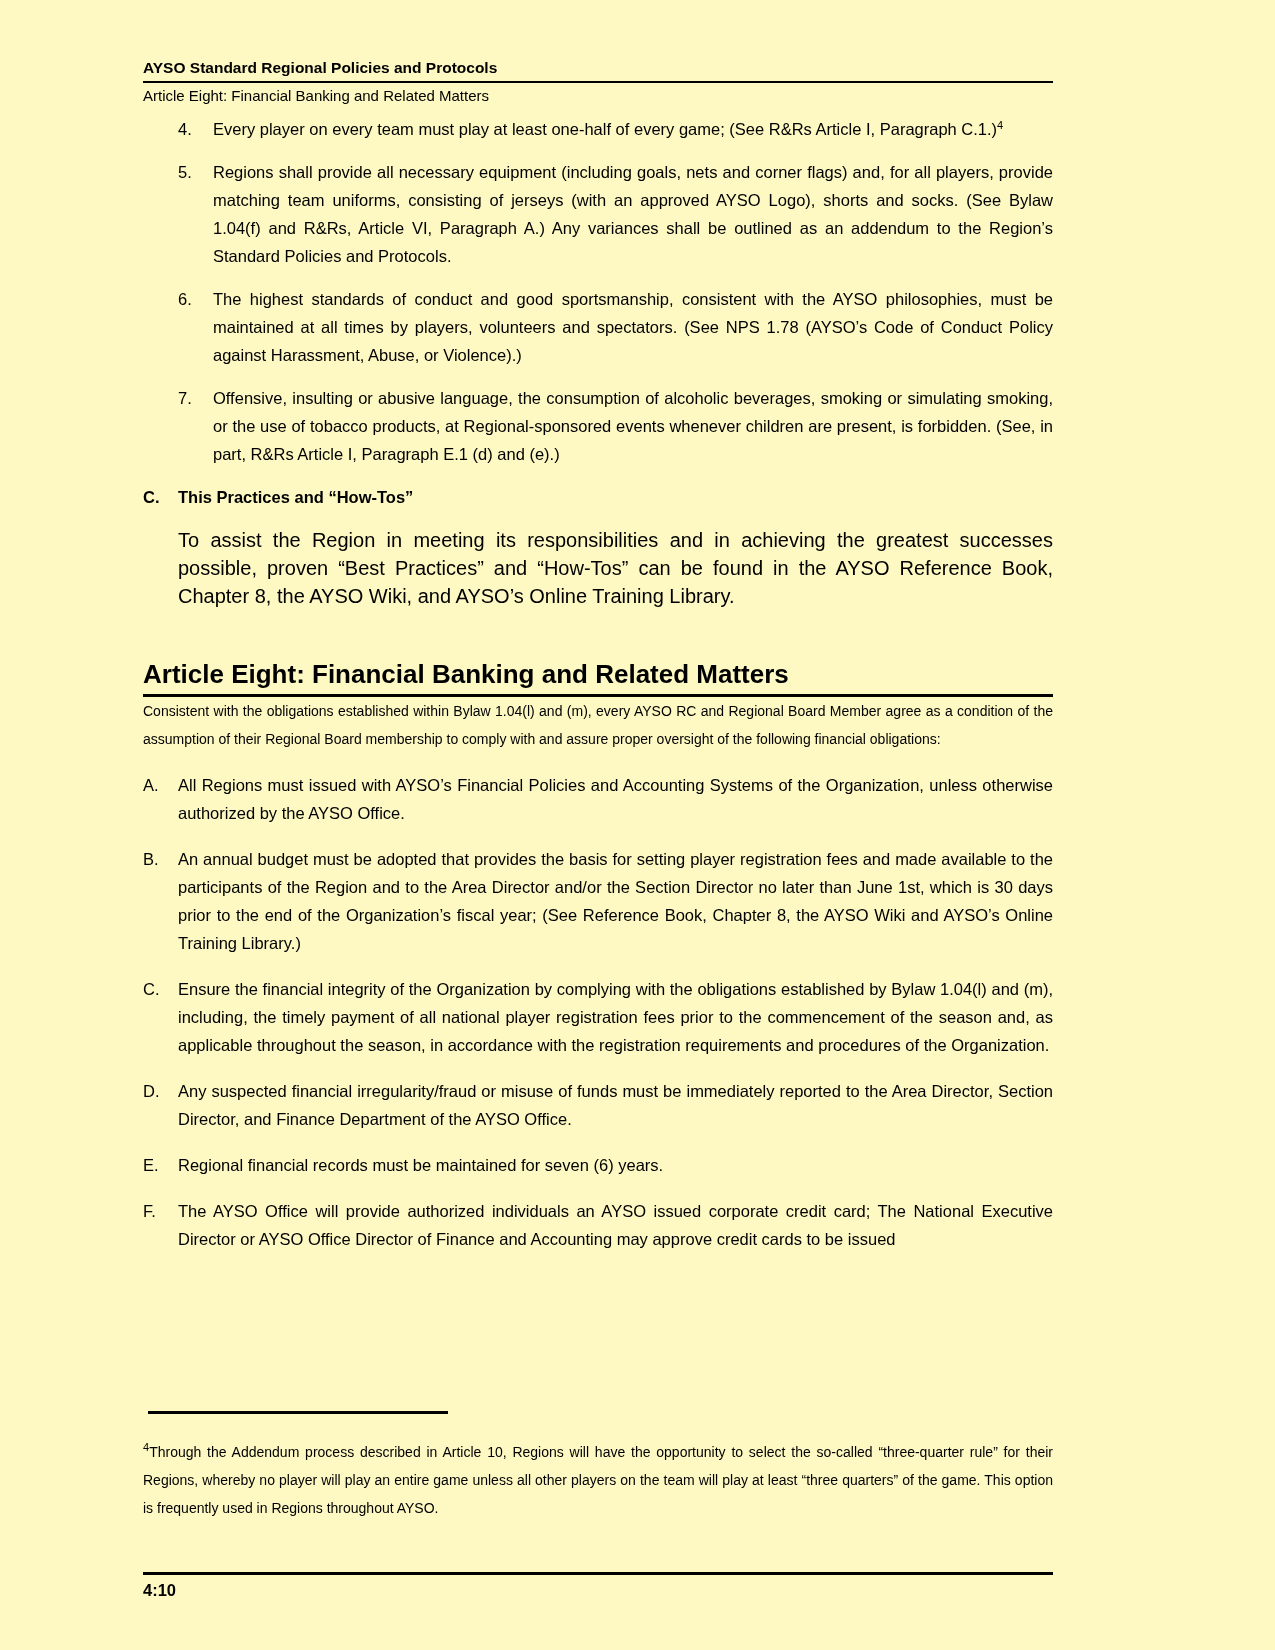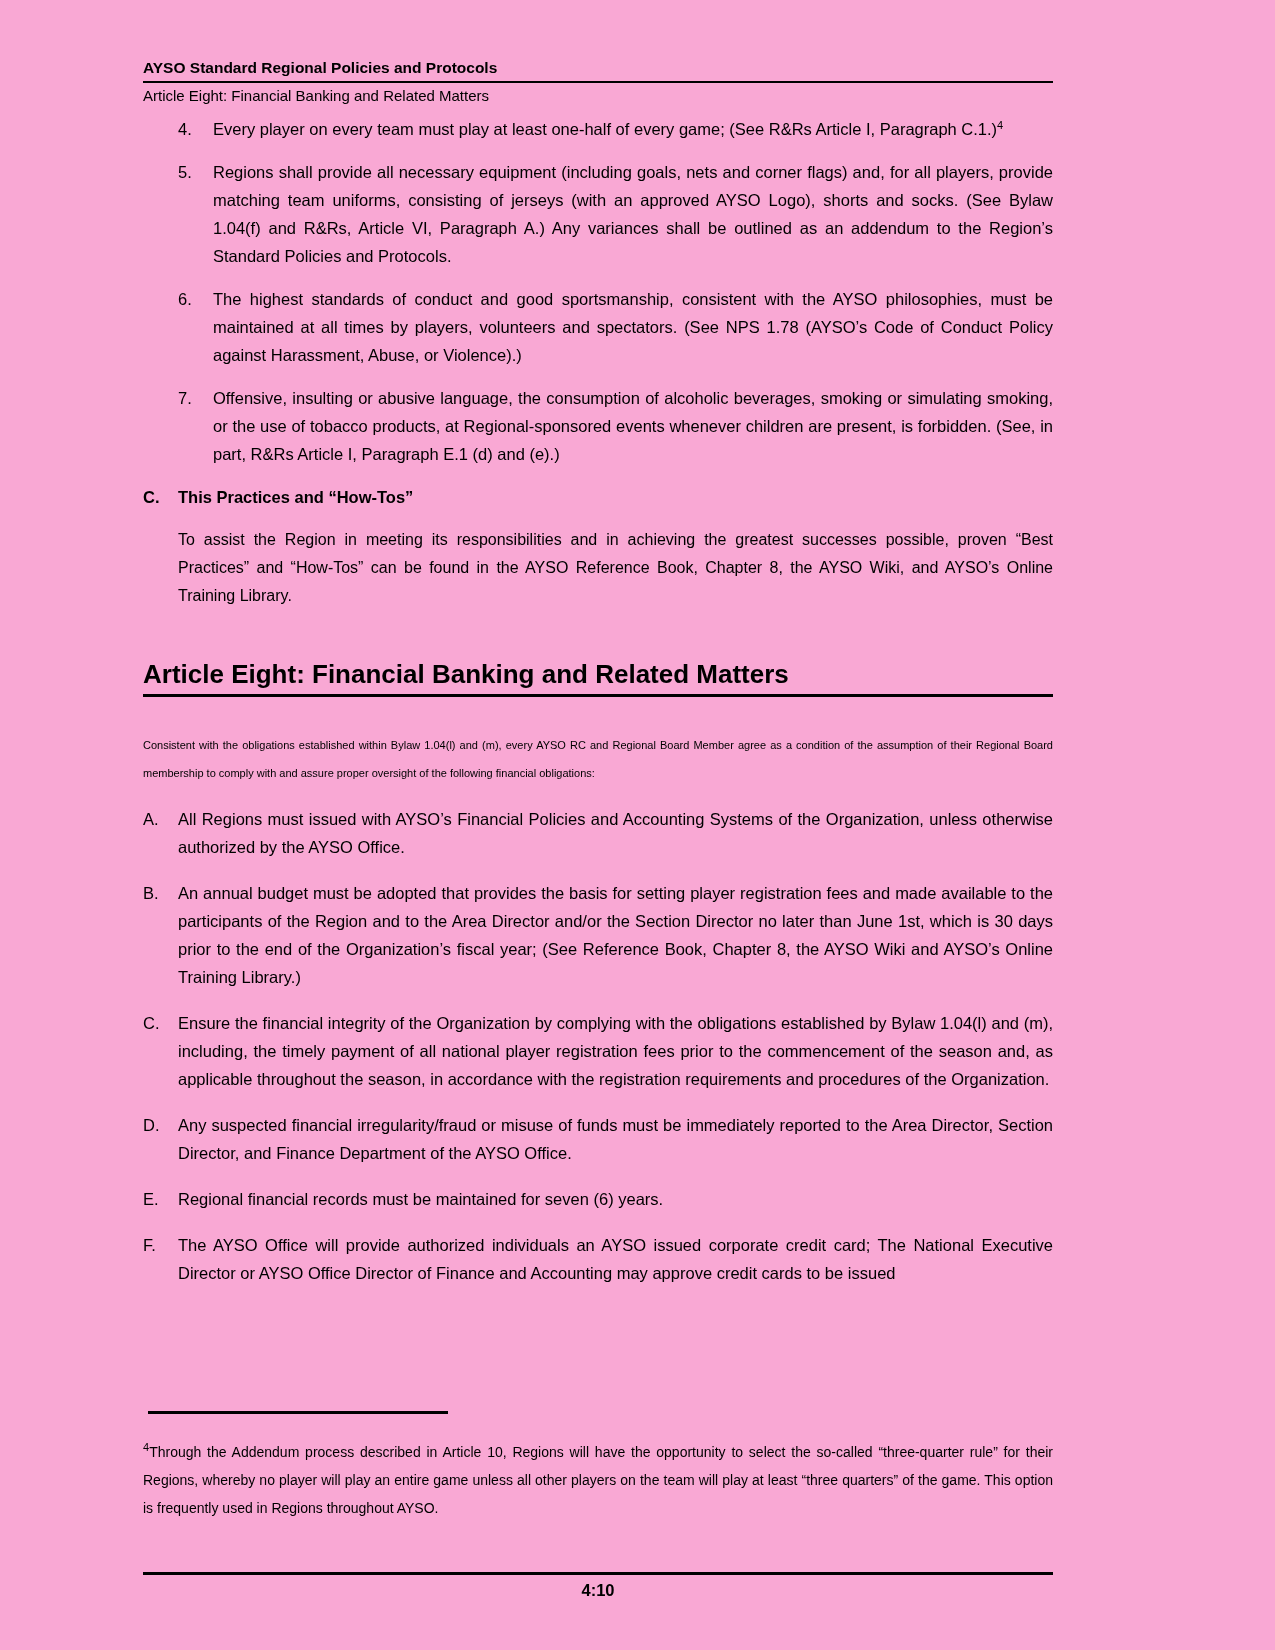--- a/index.html
+++ b/index.html
@@ -1,20 +1,20 @@
 <!DOCTYPE html>
 <html><head>
 <meta charset="utf-8">
 <style>
   html, body { margin: 0; padding: 0; }
   .page {
     position: relative;
     width: 1275px;
     height: 1650px;
-    background: #f9a8d4;
+    background: #fef9c3;
     color: #000000;
     font-family: "Liberation Sans", sans-serif;
     overflow: hidden;
   }
   .content {
     position: absolute;
     left: 143px;
     top: 58px;
     width: 910px;
   }
@@ -46,35 +46,34 @@
   .sec-head {
     display: grid;
     grid-template-columns: 35px 1fr;
     font-weight: bold;
     font-size: 16.5px;
     line-height: 28px;
   }
   .sec-body {
     margin-left: 35px;
     margin-top: 15px;
-    font-size: 16px;
+    font-size: 20px;
     line-height: 28px;
     text-align: justify;
   }
   .article-heading {
     margin-top: 48px;
     font-size: 26px;
     font-weight: bold;
     line-height: 32px;
     border-bottom: 3px solid #000;
     padding-bottom: 4px;
   }
   .intro {
-    margin-top: 34px;
-    font-size: 11px;
+    font-size: 14px;
     line-height: 28px;
     text-align: justify;
   }
   .llist { margin-top: 18px; }
   .litem {
     display: grid;
     grid-template-columns: 35px 1fr;
     margin-bottom: 18px;
     font-size: 16.5px;
     line-height: 28px;
@@ -97,21 +96,21 @@
     text-align: justify;
   }
   .footer {
     position: absolute;
     left: 143px;
     top: 1572px;
     width: 910px;
     border-top: 3px solid #000;
     padding-top: 6px;
     display: flex;
-    justify-content: center;
+    justify-content: space-between;
     align-items: baseline;
     font-weight: bold;
     font-size: 16.5px;
   }
 </style>
 </head>
 <body>
 
 <div class="page">
   <div class="content">

